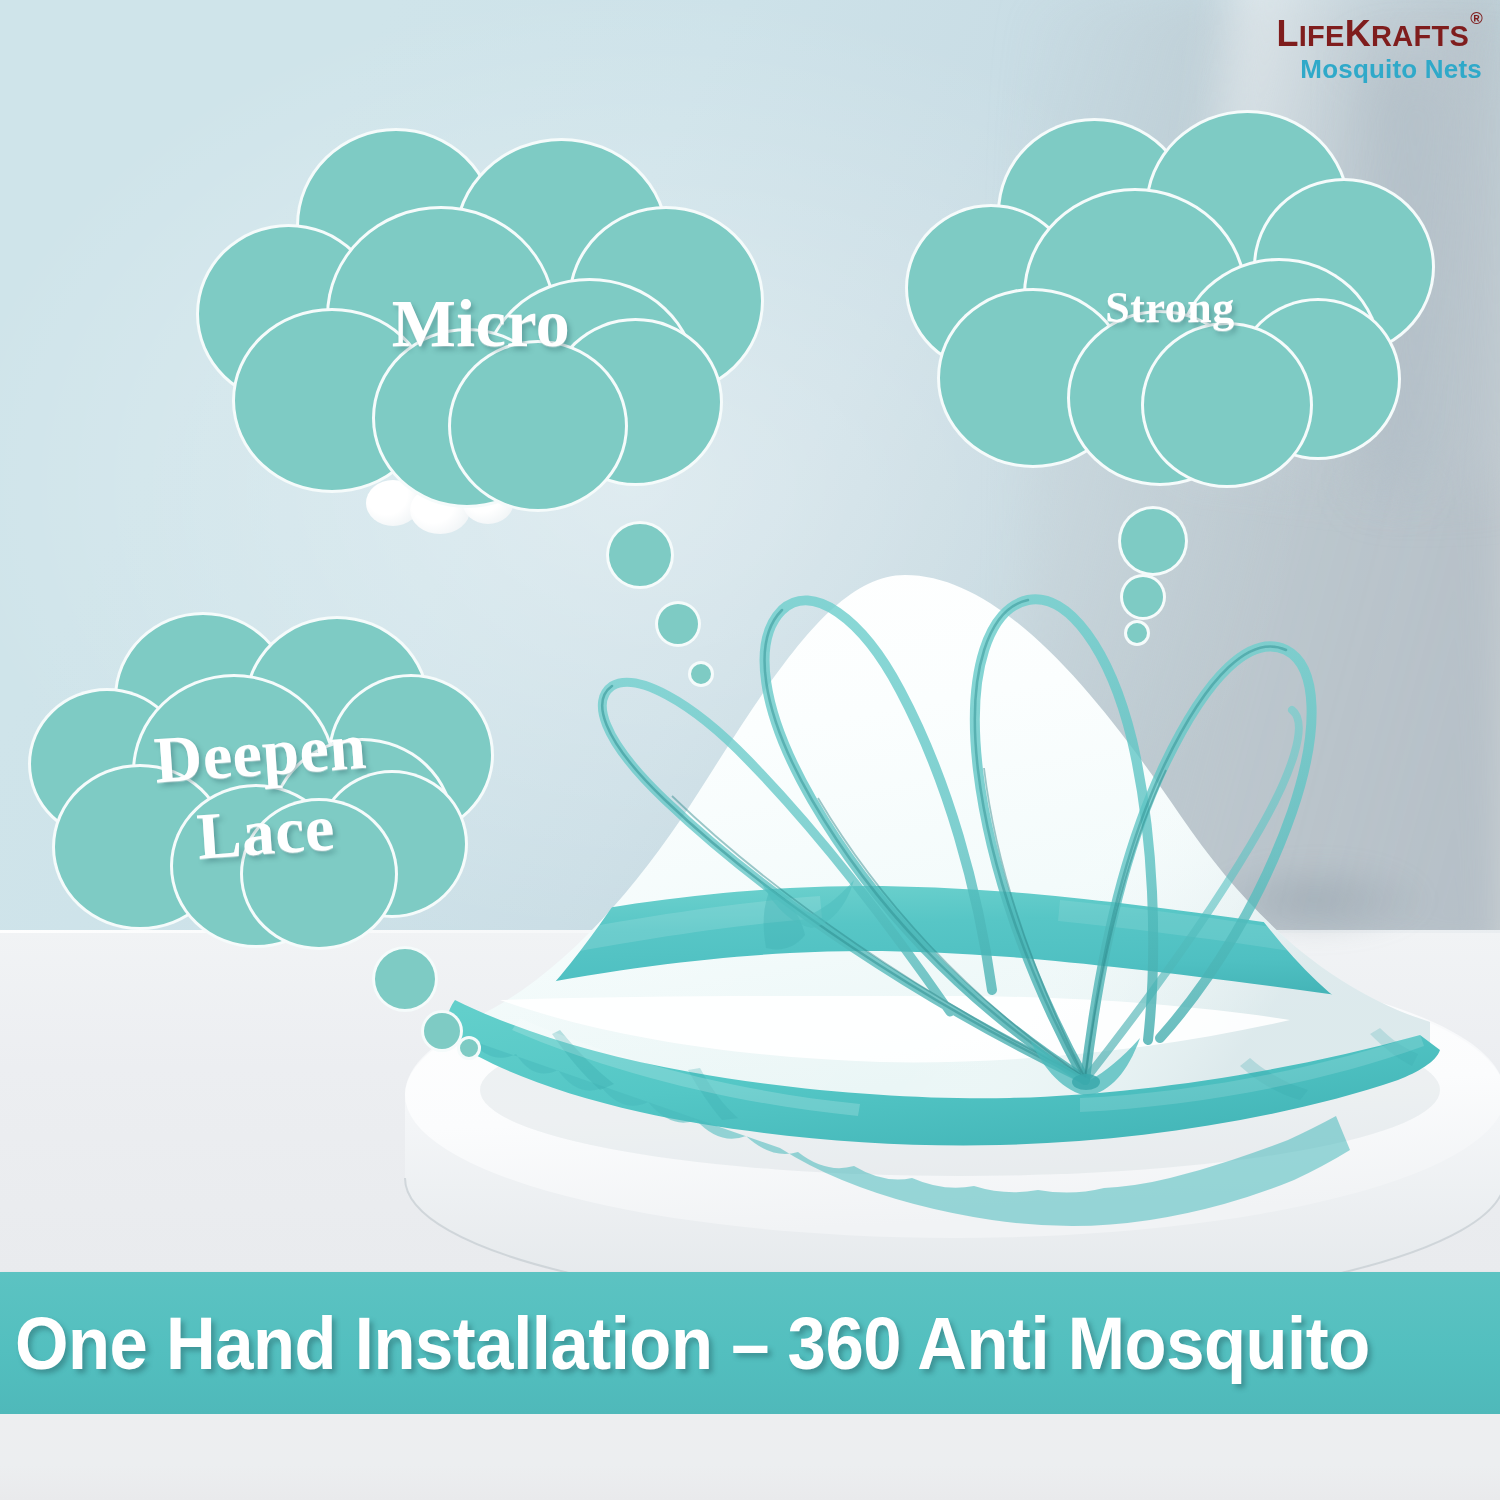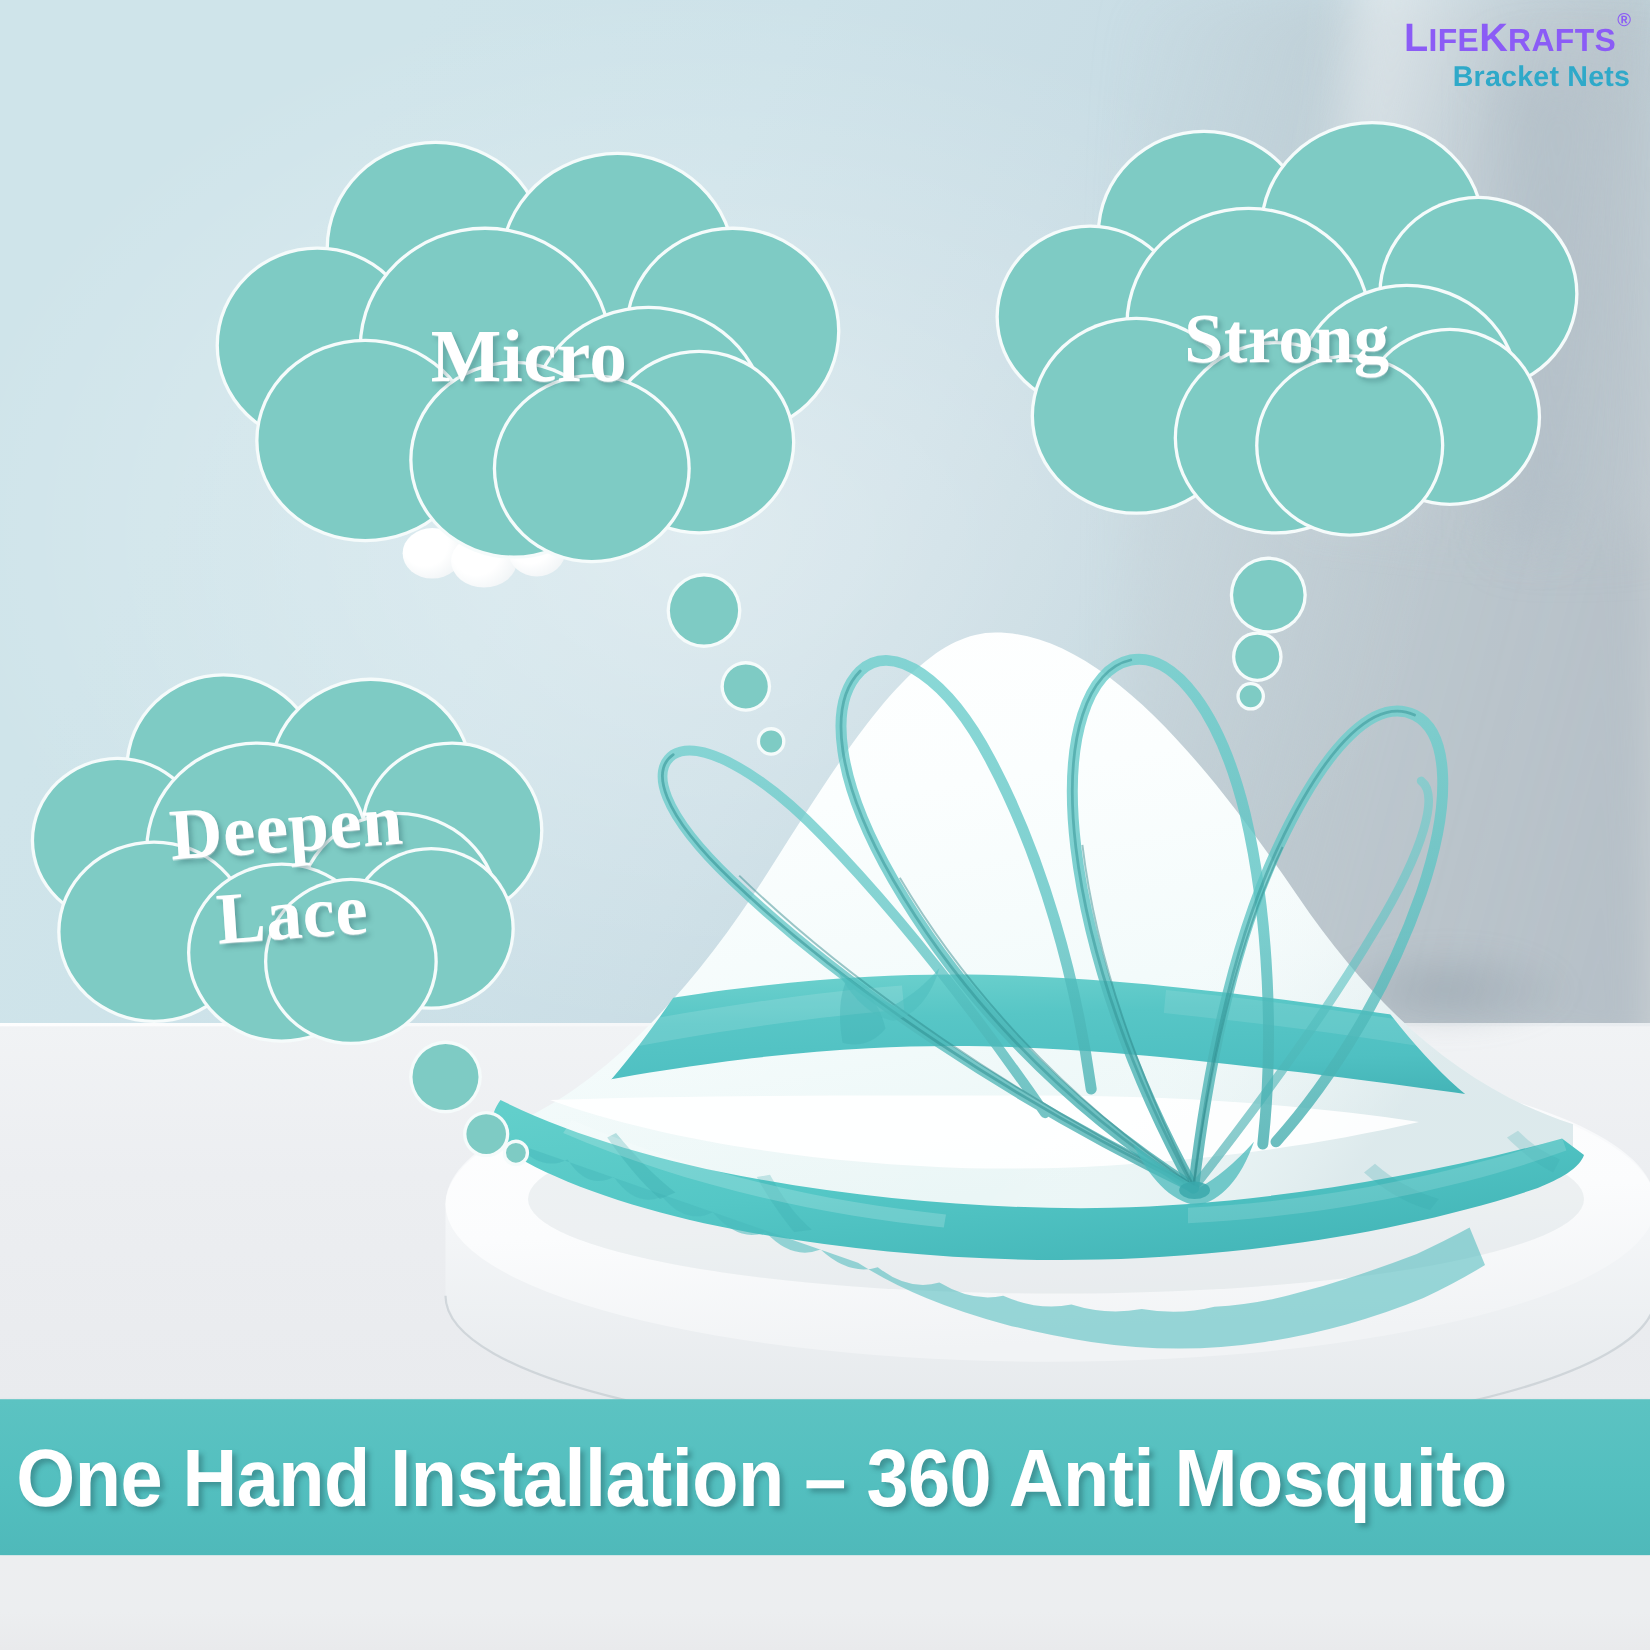--- a/index.html
+++ b/index.html
@@ -70,21 +70,21 @@
 
   
   .logo {
     position:absolute; right:18px; top:16px;
     text-align:right;
     line-height:1;
     z-index:40;
   }
   .logo-main {
     font-size:36px; font-weight:bold;
-    color:#8b5cf6; letter-spacing:.3px;
+    color:#7f1d1d; letter-spacing:.3px;
     position:relative; display:inline-block;
   }
   .logo-main .big { font-size:36px; }
   .logo-main .small { font-size:29px; }
   .logo-reg {
     font-size:17px; vertical-align:super;
     position:relative; top:-9px; left:1px;
   }
   .logo-sub {
     font-size:26px; font-weight:bold;
@@ -111,21 +111,21 @@
     letter-spacing:.5px;
   }
   .cloud-text .line { white-space:nowrap; }
 
   
   #cloud-micro { left:196px; top:128px; width:570px; height:390px; }
   #cloud-micro .cloud-text { font-size:68px; line-height:1.18; }
 
   
   #cloud-strong { left:905px; top:118px; width:530px; height:380px; }
-  #cloud-strong .cloud-text { font-size:64px; line-height:1.18; }
+  #cloud-strong .cloud-text { font-size:44px; line-height:1.18; }
 
   
   #cloud-deepen { left:28px; top:612px; width:470px; height:360px; }
   #cloud-deepen .cloud-text { font-size:66px; line-height:1.2; transform:rotate(-4deg); }
 
   
   .puff {
     position:absolute;
     background:radial-gradient(circle at 38% 30%, #ffffff 0%, #ffffff 45%, #e8eef1 100%);
     border-radius:50%;
@@ -419,21 +419,21 @@
   <div class="dot" style="left:1118px; top:506px; width:70px; height:70px;"></div>
   <div class="dot" style="left:1120px; top:574px; width:46px; height:46px;"></div>
   <div class="dot" style="left:1124px; top:620px; width:26px; height:26px;"></div>
 
   <div class="dot" style="left:372px; top:946px; width:66px; height:66px;"></div>
   <div class="dot" style="left:421px; top:1010px; width:42px; height:42px;"></div>
   <div class="dot" style="left:457px; top:1036px; width:24px; height:24px;"></div>
 
   <div class="logo">
     <div class="logo-main"><span class="big">L</span><span class="small">IFE</span><span class="big">K</span><span class="small">RAFTS</span><span class="logo-reg">®</span></div>
-    <div class="logo-sub">Bracket Nets</div>
+    <div class="logo-sub">Mosquito Nets</div>
   </div>
 
   <div class="banner">
     <div class="banner-text">One Hand Installation – 360 Anti Mosquito</div>
   </div>
   <div class="banner-strip-bottom"></div>
 
 </div>
 
 </body></html>

